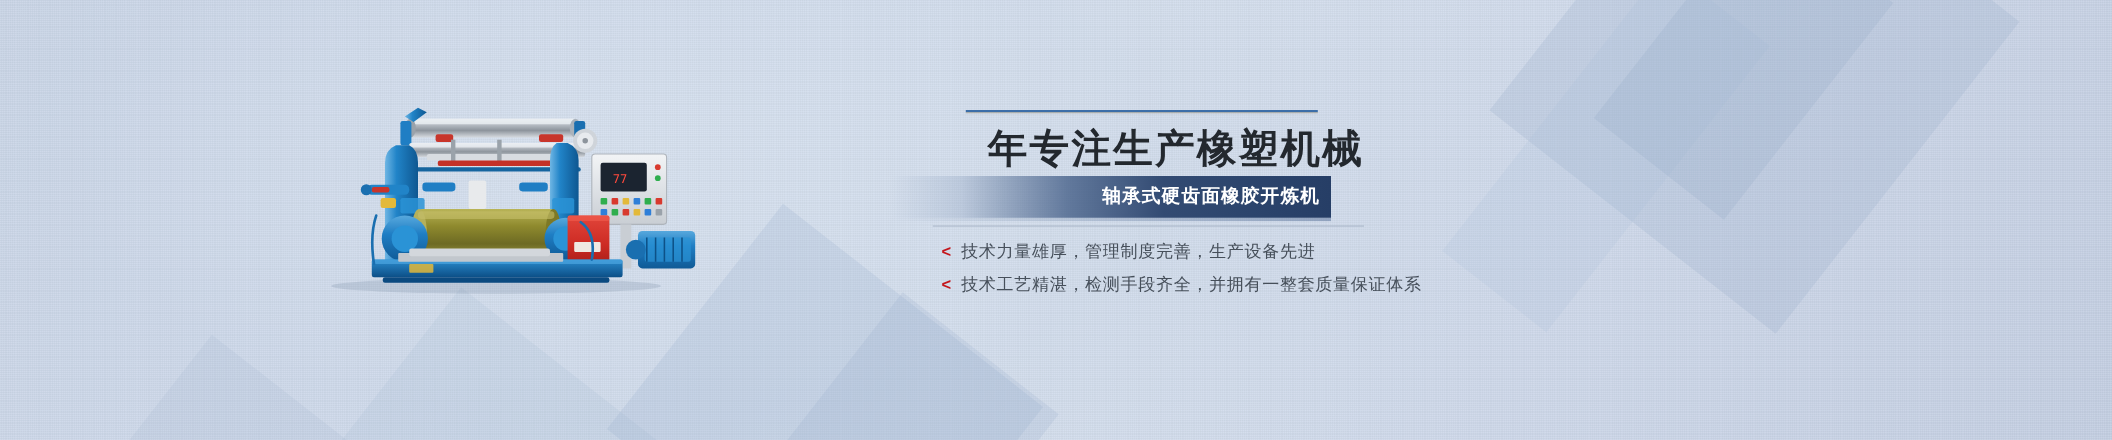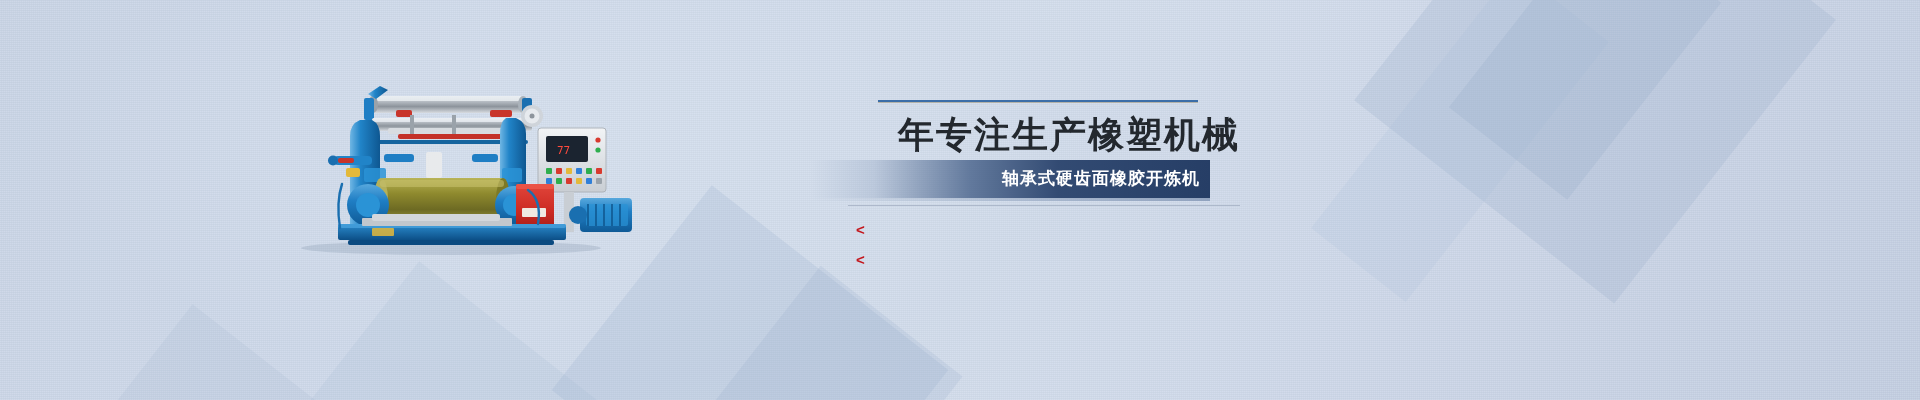--- a/index.html
+++ b/index.html
@@ -69,21 +69,21 @@
   .deco-bl-2 {
     top:355px; left:120px;
     width:220px; height:160px;
     background:rgba(150,172,201,0.14);
     transform:rotate(38deg);
   }
 
   
   #machine-figure {
     position:absolute;
-    left:276px; top:72px;
+    left:276px; top:84px;
     width:360px; height:185px;
   }
   #machine-svg { width:100%; height:100%; display:block; }
 
   
   #text-block {
     position:absolute;
     left:820px; top:86px;
     width:760px; height:190px;
   }
@@ -363,20 +363,22 @@
 
     <h1 id="headline">年专注生产橡塑机械</h1>
 
     <div id="subtitle-bar"></div>
     <h2 id="subtitle">轴承式硬齿面橡胶开炼机</h2>
 
     <div id="mid-rule"></div>
 
     <div class="bullet-row" id="bullet-0">
       <span class="bullet-marker">&lt;</span>
+      <span class="bullet-text">技术力量雄厚，管理制度完善，生产设备先进</span>
     </div>
 
     <div class="bullet-row" id="bullet-1">
       <span class="bullet-marker">&lt;</span>
+      <span class="bullet-text">技术工艺精湛，检测手段齐全，并拥有一整套质量保证体系</span>
     </div>
 
   </div>
 </div>
 
 </body></html>

